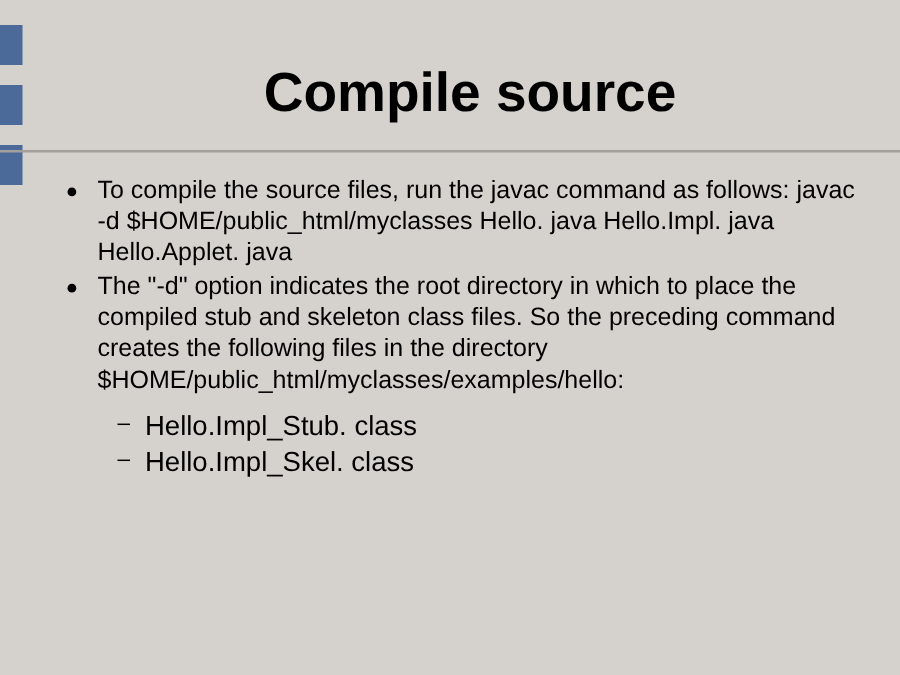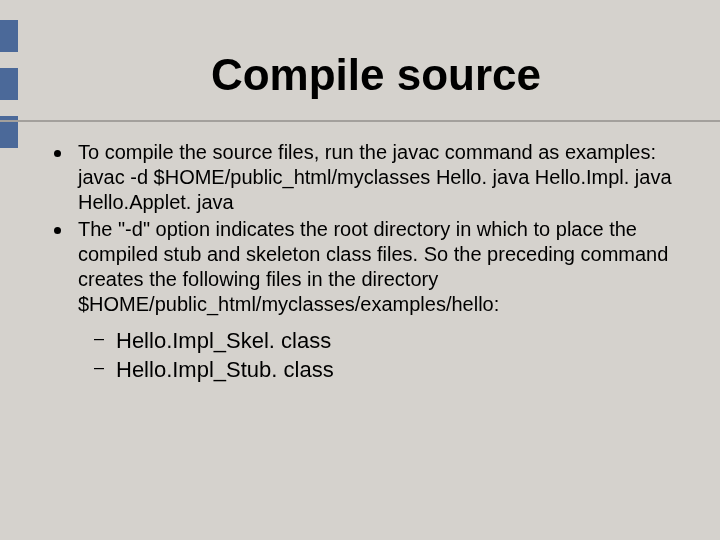--- a/index.html
+++ b/index.html
@@ -95,20 +95,20 @@
   <div class="marker" style="top:20px"></div>
   <div class="marker" style="top:68px"></div>
   <div class="marker" style="top:116px"></div>
 </div>
 
 <div class="title">Compile source</div>
 <div class="divider"></div>
 
 <div class="content">
   <ul class="main">
-    <li>To compile the source files, run the javac command as examples: javac  -d  $HOME/public_html/myclasses Hello. java  Hello.Impl. java  Hello.Applet. java</li>
+    <li>To compile the source files, run the javac command as follows: javac  -d  $HOME/public_html/myclasses Hello. java  Hello.Impl. java  Hello.Applet. java</li>
     <li>The "-d" option indicates the root directory in which to place the compiled stub and skeleton class files. So the preceding command creates the following files in the directory $HOME/public_html/myclasses/examples/hello:</li>
   </ul>
   <ul class="sub">
+    <li>Hello.Impl_Stub. class</li>
     <li>Hello.Impl_Skel. class</li>
-    <li>Hello.Impl_Stub. class</li>
   </ul>
 </div>
 
 </body></html>

